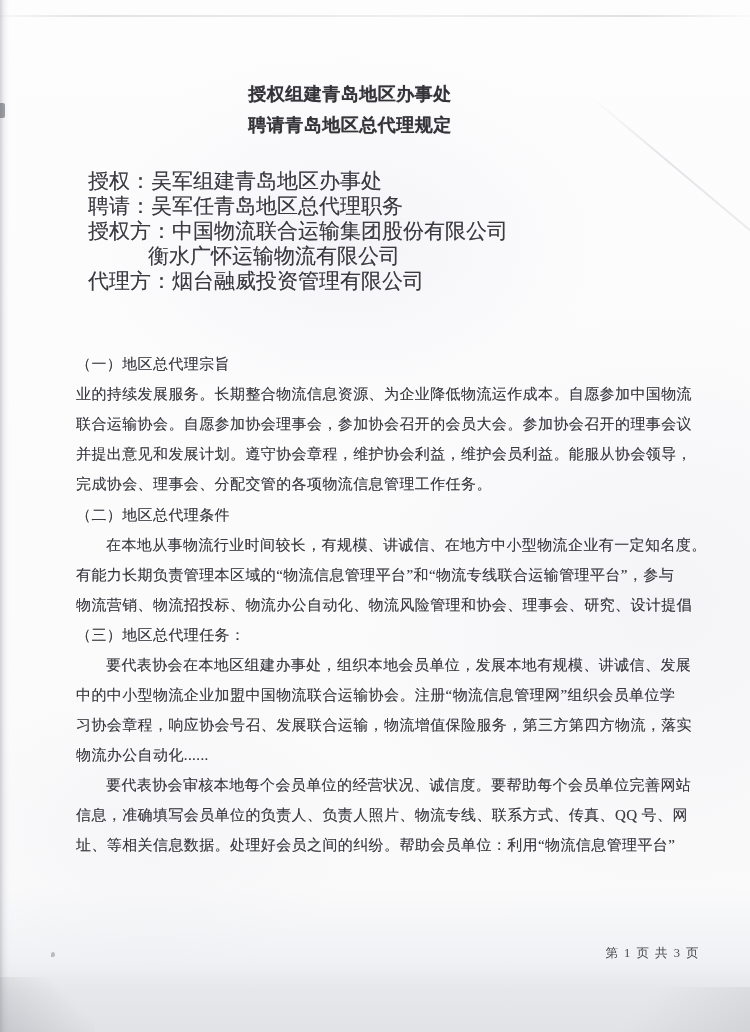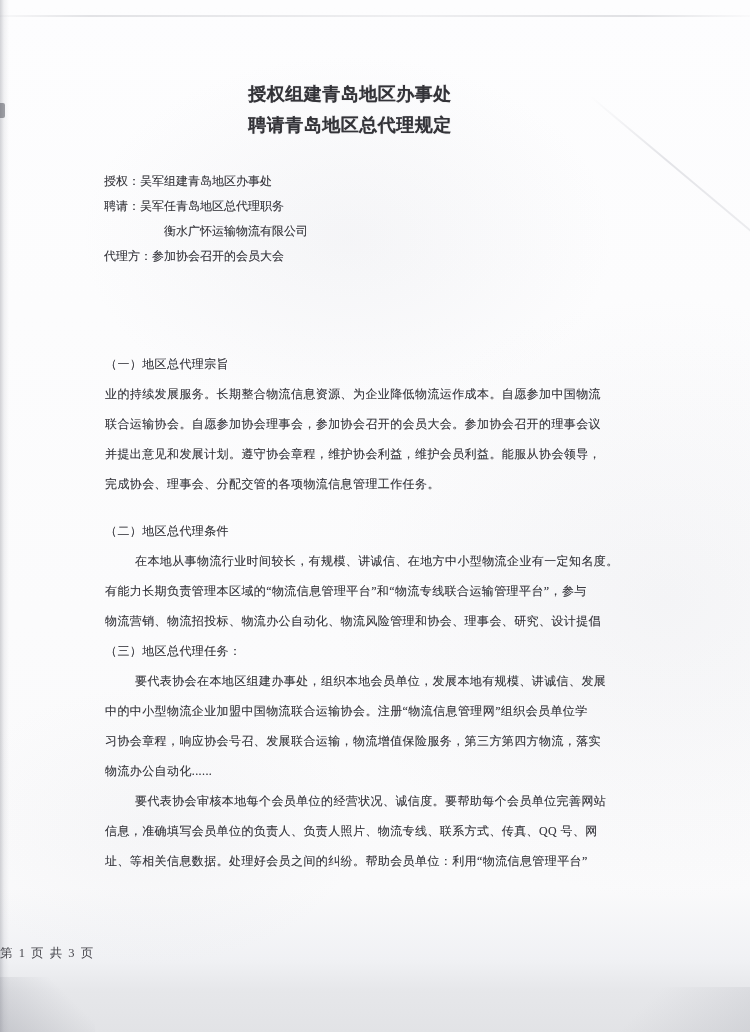--- a/index.html
+++ b/index.html
@@ -59,38 +59,38 @@
   
   .title-block {
     position: absolute; top: 79px; left: 0; width: 700px;
     text-align: center;
     font-size: 18px; font-weight: bold; line-height: 31px;
     color: #333338;
     letter-spacing: 0.5px;
     text-shadow: 0 0 0.7px rgba(51,51,56,0.55);
   }
   .meta-block {
-    position: absolute; top: 169px; left: 104px;
-    font-size: 12px; line-height: 25px;
+    position: absolute; top: 169px; left: 88px;
+    font-size: 21px; line-height: 25px;
     text-shadow: 0 0 0.6px rgba(58,58,64,0.45);
     white-space: nowrap;
   }
   .meta-line.cont { padding-left: 60px; }
   .body-block {
-    position: absolute; top: 349px; left: 105px;
-    font-size: 12px; line-height: 30px;
+    position: absolute; top: 349px; left: 76px;
+    font-size: 15px; line-height: 30px;
     text-shadow: 0 0 0.6px rgba(58,58,64,0.45);
     white-space: nowrap;
   }
   .body-line { letter-spacing: 0.4px; }
   .body-line.indent { padding-left: 30px; }
-  .body-line.gap-top { margin-top: 17px; }
+  .body-line.gap-top { margin-top: 1px; }
   .footer-line {
     position: absolute; top: 945px; left: 0; width: 700px;
-    text-align: left;
+    text-align: right;
     font-size: 12.5px; letter-spacing: 1.5px;
     color: #47474d;
   }
 </style>
 </head>
 <body>
 
 <div class="page">
 
   <div class="edge-left"></div>
@@ -102,22 +102,23 @@
   <div class="corner-bottom-right"></div>
 
   <div class="title-block">
     <div>授权组建青岛地区办事处</div>
     <div>聘请青岛地区总代理规定</div>
   </div>
 
   <div class="meta-block">
     <div class="meta-line">授权：吴军组建青岛地区办事处</div>
     <div class="meta-line">聘请：吴军任青岛地区总代理职务</div>
+    <div class="meta-line">授权方：中国物流联合运输集团股份有限公司</div>
     <div class="meta-line cont">衡水广怀运输物流有限公司</div>
-    <div class="meta-line">代理方：参加协会召开的会员大会</div>
+    <div class="meta-line">代理方：烟台融威投资管理有限公司</div>
   </div>
 
   <div class="body-block">
     <div class="body-line heading">（一）地区总代理宗旨</div>
     <div class="body-line">业的持续发展服务。长期整合物流信息资源、为企业降低物流运作成本。自愿参加中国物流</div>
     <div class="body-line">联合运输协会。自愿参加协会理事会，参加协会召开的会员大会。参加协会召开的理事会议</div>
     <div class="body-line">并提出意见和发展计划。遵守协会章程，维护协会利益，维护会员利益。能服从协会领导，</div>
     <div class="body-line">完成协会、理事会、分配交管的各项物流信息管理工作任务。</div>
     <div class="body-line heading gap-top">（二）地区总代理条件</div>
     <div class="body-line indent">在本地从事物流行业时间较长，有规模、讲诚信、在地方中小型物流企业有一定知名度。</div>

